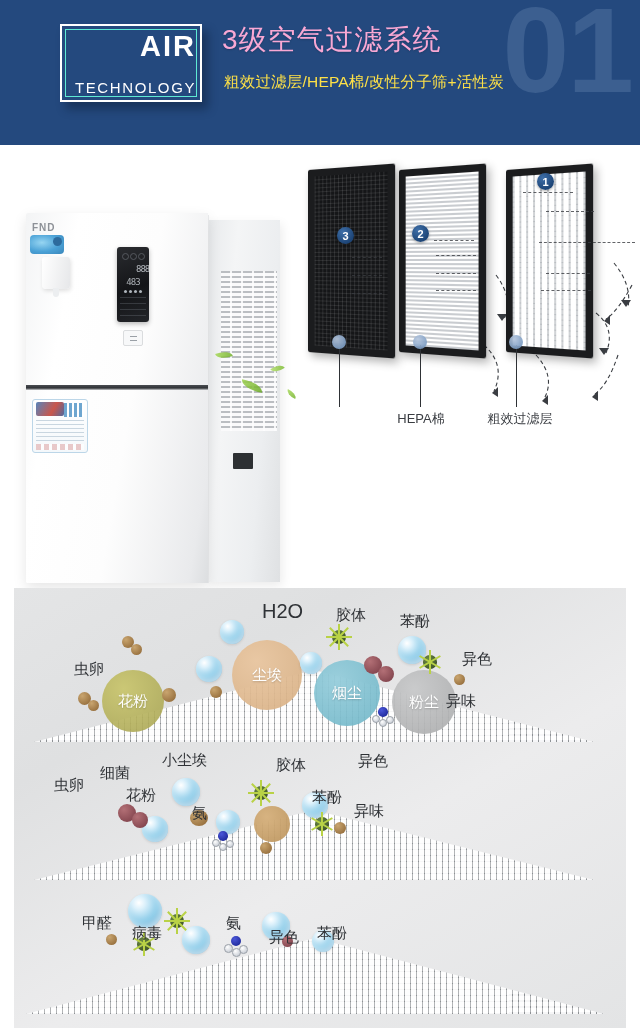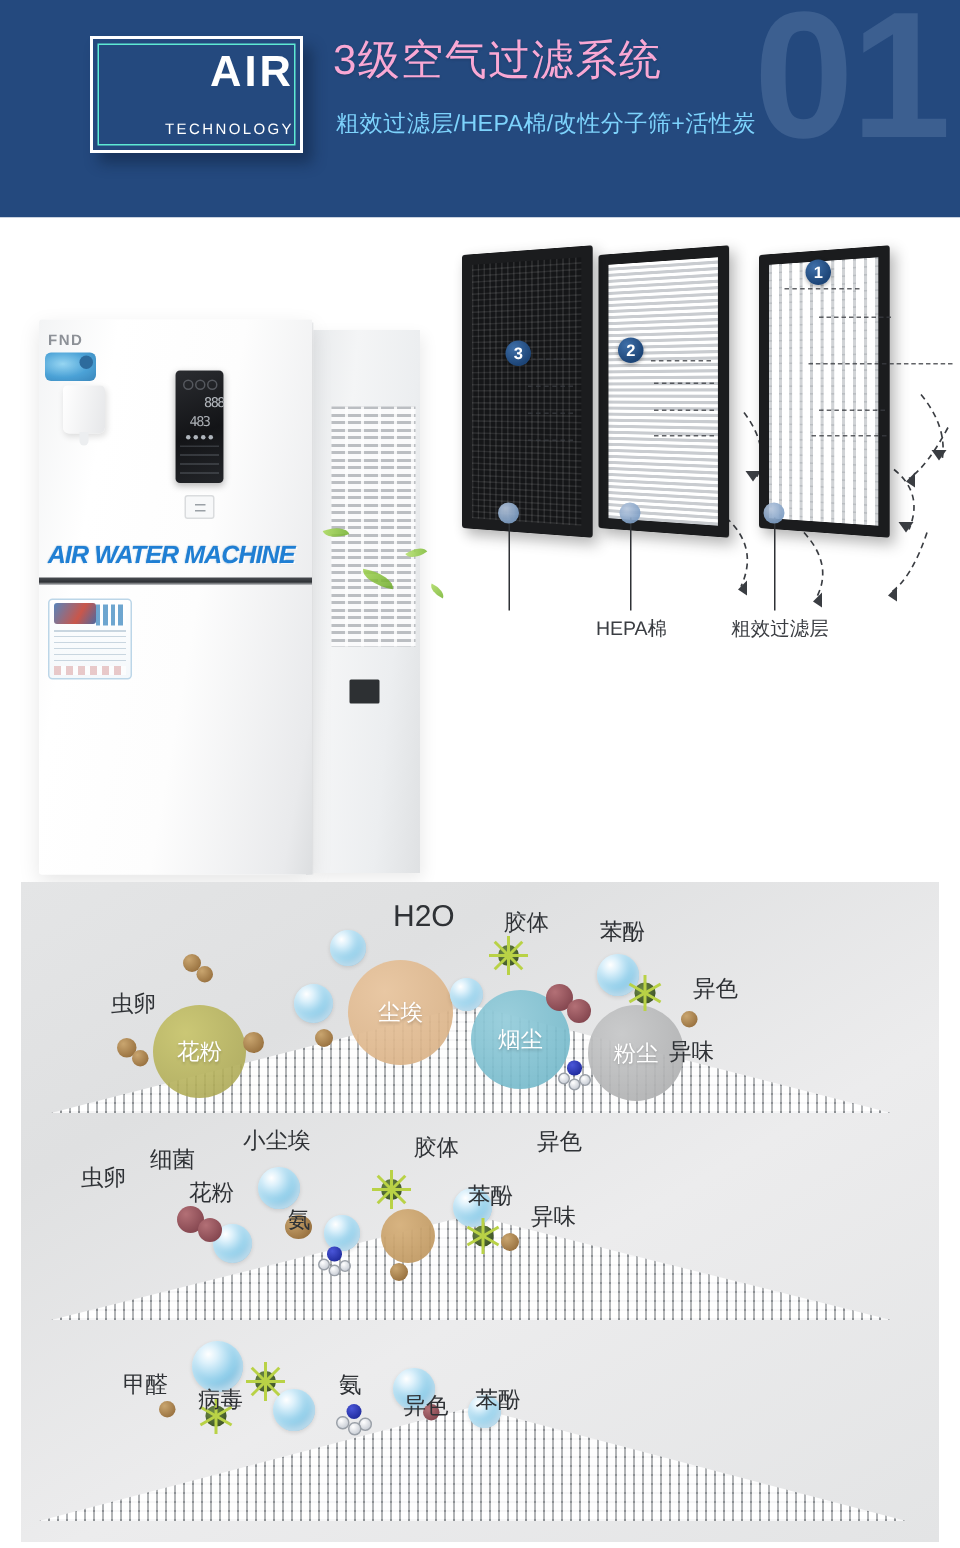--- a/index.html
+++ b/index.html
@@ -35,32 +35,32 @@
     width: 100%; height: 100%;
     border: 1px solid #5eead4;
     display: flex; flex-direction: column;
     align-items: flex-end; justify-content: center;
   }
   .logo-air {
     color: #ffffff; font-size: 29px; font-weight: bold;
     letter-spacing: 2px; line-height: 1;
   }
   .logo-tech {
-    color: #ffffff; font-size: 10px; letter-spacing: 1.6px;
+    color: #ffffff; font-size: 15px; letter-spacing: 1.6px;
     margin-top: 19px; line-height: 1;
   }
   .banner-title {
     position: absolute; left: 222px; top: 25px;
     color: #f9a8d4; font-size: 28px; line-height: 1.08;
     letter-spacing: 1px;
     text-shadow: 0 1px 2px rgba(0,0,0,0.18);
   }
   .banner-sub {
     position: absolute; left: 224px; top: 72px;
-    color: #7dd3fc; font-size: 15.5px; letter-spacing: 0.2px;
+    color: #fde047; font-size: 15.5px; letter-spacing: 0.2px;
     white-space: nowrap;
   }
 
   
   .mid { position: absolute; left: 0; top: 145px; width: 640px; height: 443px; background: #fff; }
 
   
   .machine { position: absolute; left: 18px; top: 68px; width: 270px; height: 380px; }
   .mach-body {
     position: absolute; left: 8px; top: 0; width: 182px; height: 370px;
@@ -355,21 +355,20 @@
           <div class="p-dot"></div>
           <div class="p-dot"></div>
         </div>
         <div class="p-btns"></div>
       </div>
 
       <div class="mini-btn">
           <i></i>
         </div>
 
-      <div class="awm">AIR WATER MACHINE</div>
       <div class="mach-divider"></div>
 
       <div class="sticker">
         <div class="sticker-top"></div>
         <div class="sticker-bars"></div>
         <div class="sticker-lines"></div>
         <div class="sticker-foot"></div>
       </div>
 
       <div class="leaf l1"></div>

